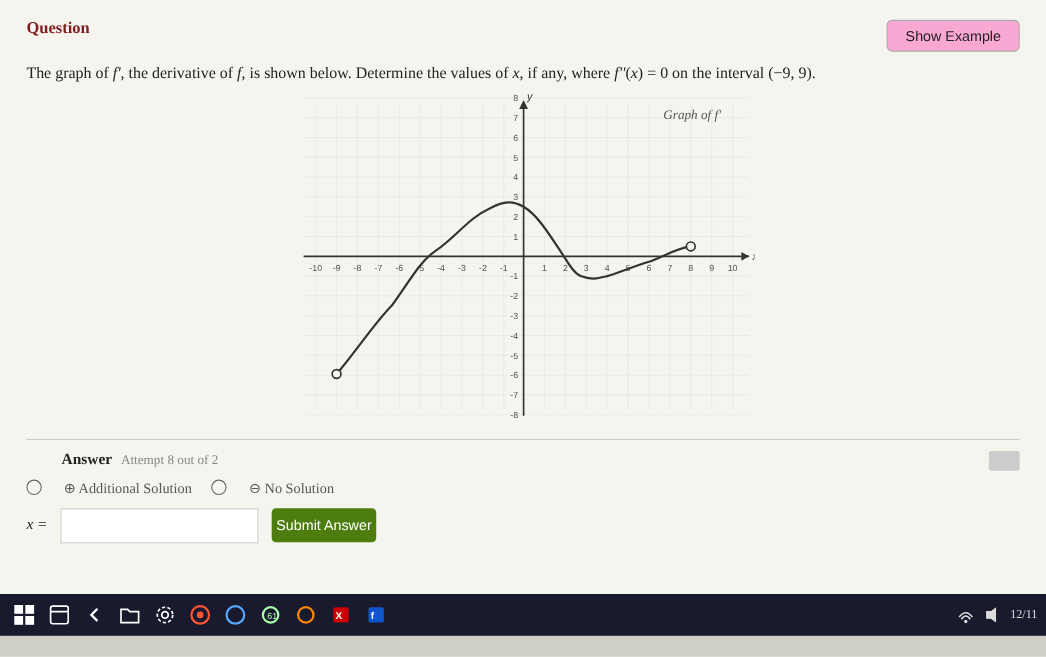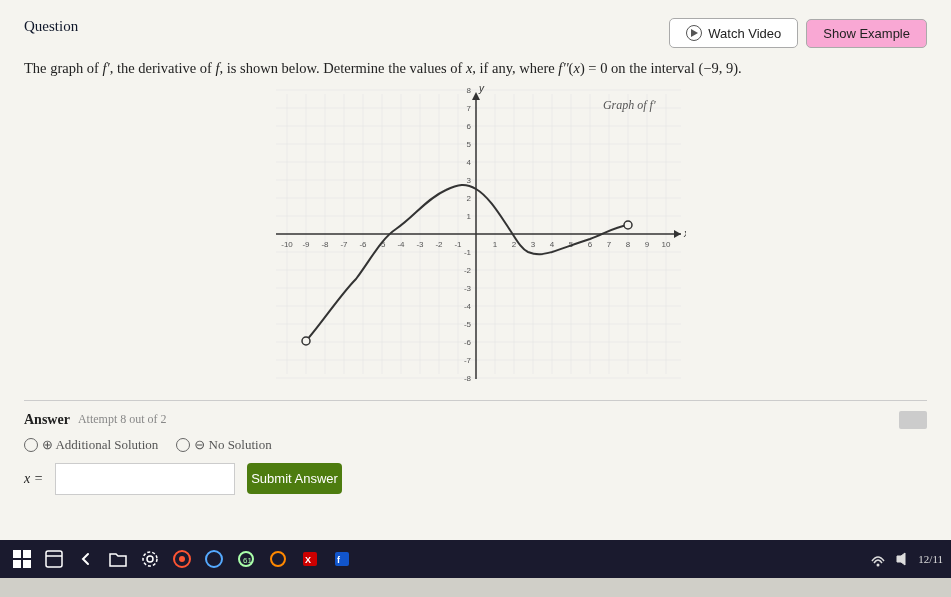--- a/index.html
+++ b/index.html
@@ -18,22 +18,22 @@
       position: relative;
     }
     .header-row {
       display: flex;
       justify-content: space-between;
       align-items: flex-start;
       margin-bottom: 10px;
     }
     .question-label {
       font-size: 15px;
-      font-weight: normal;
-      color: #0f172a;
+      font-weight: bold;
+      color: #7f1d1d;
     }
     .header-buttons {
       display: flex;
       gap: 8px;
       align-items: center;
     }
     .watch-video-btn {
       display: flex;
       align-items: center;
       gap: 6px;
@@ -97,37 +97,37 @@
     }
     .answer-section {
       margin-top: 8px;
       border-top: 1px solid #ccc;
       padding-top: 10px;
     }
     .answer-label {
       font-weight: bold;
       font-size: 14px;
       color: #222;
+      margin-left: 32px;
     }
     .attempt-text {
       font-size: 12px;
       color: #888;
       margin-left: 8px;
     }
     .answer-options {
       display: flex;
       align-items: center;
       gap: 18px;
       margin-top: 8px;
       margin-bottom: 10px;
     }
     .radio-option {
       display: flex;
-      align-items: center;
-      gap: 4px;
+      gap: 20px;
       font-size: 13px;
       color: #555;
       cursor: pointer;
     }
     .radio-circle {
       width: 14px;
       height: 14px;
       border: 1.5px solid #666;
       border-radius: 50%;
       display: flex;
@@ -205,26 +205,20 @@
       height: 100%;
     }
   </style>
 </head>
 <body>
 
 <div class="main-content">
   <div class="header-row">
     <span class="question-label">Question</span>
     <div class="header-buttons">
-      <button class="watch-video-btn">
-        <span class="play-icon">
-          <span class="play-triangle"></span>
-        </span>
-        <span>Watch Video</span>
-      </button>
       <button class="show-example-btn">
         <span>Show Example</span>
       </button>
     </div>
   </div>
 
   <div class="question-text">
     The graph of <i>f'</i>, the derivative of <i>f</i>, is shown below. Determine the values of <i>x</i>, if any, where <i>f''</i>(<i>x</i>) = 0 on the interval (−9, 9).
   </div>
 

